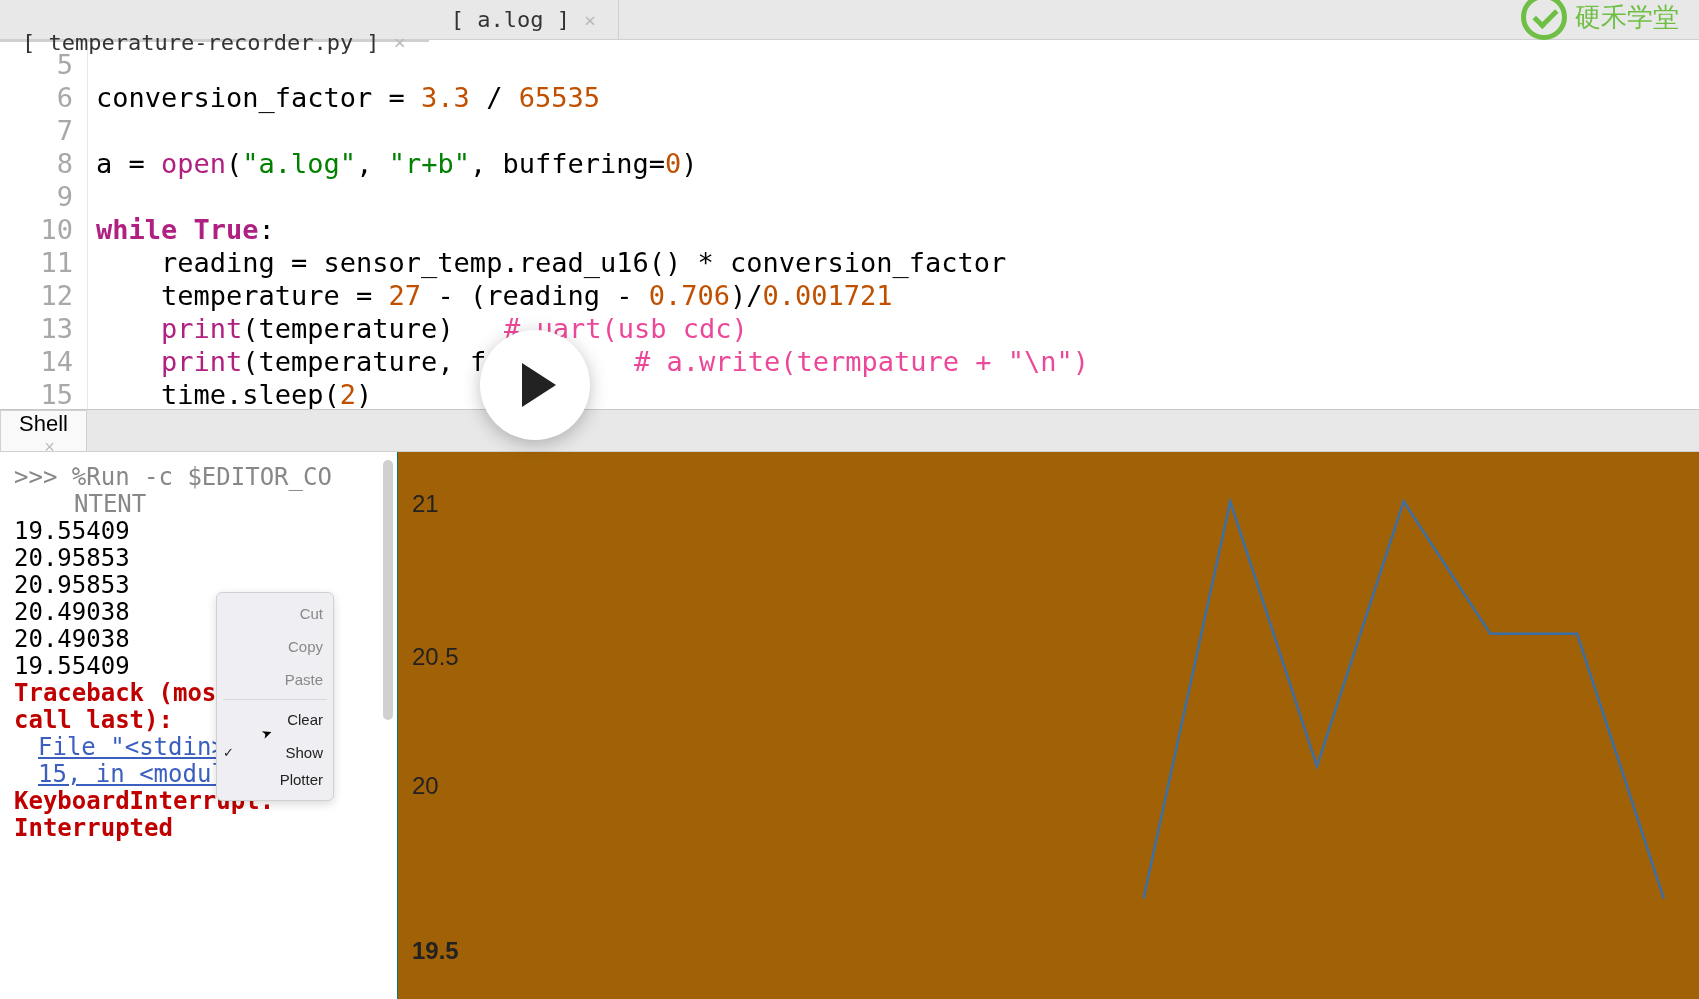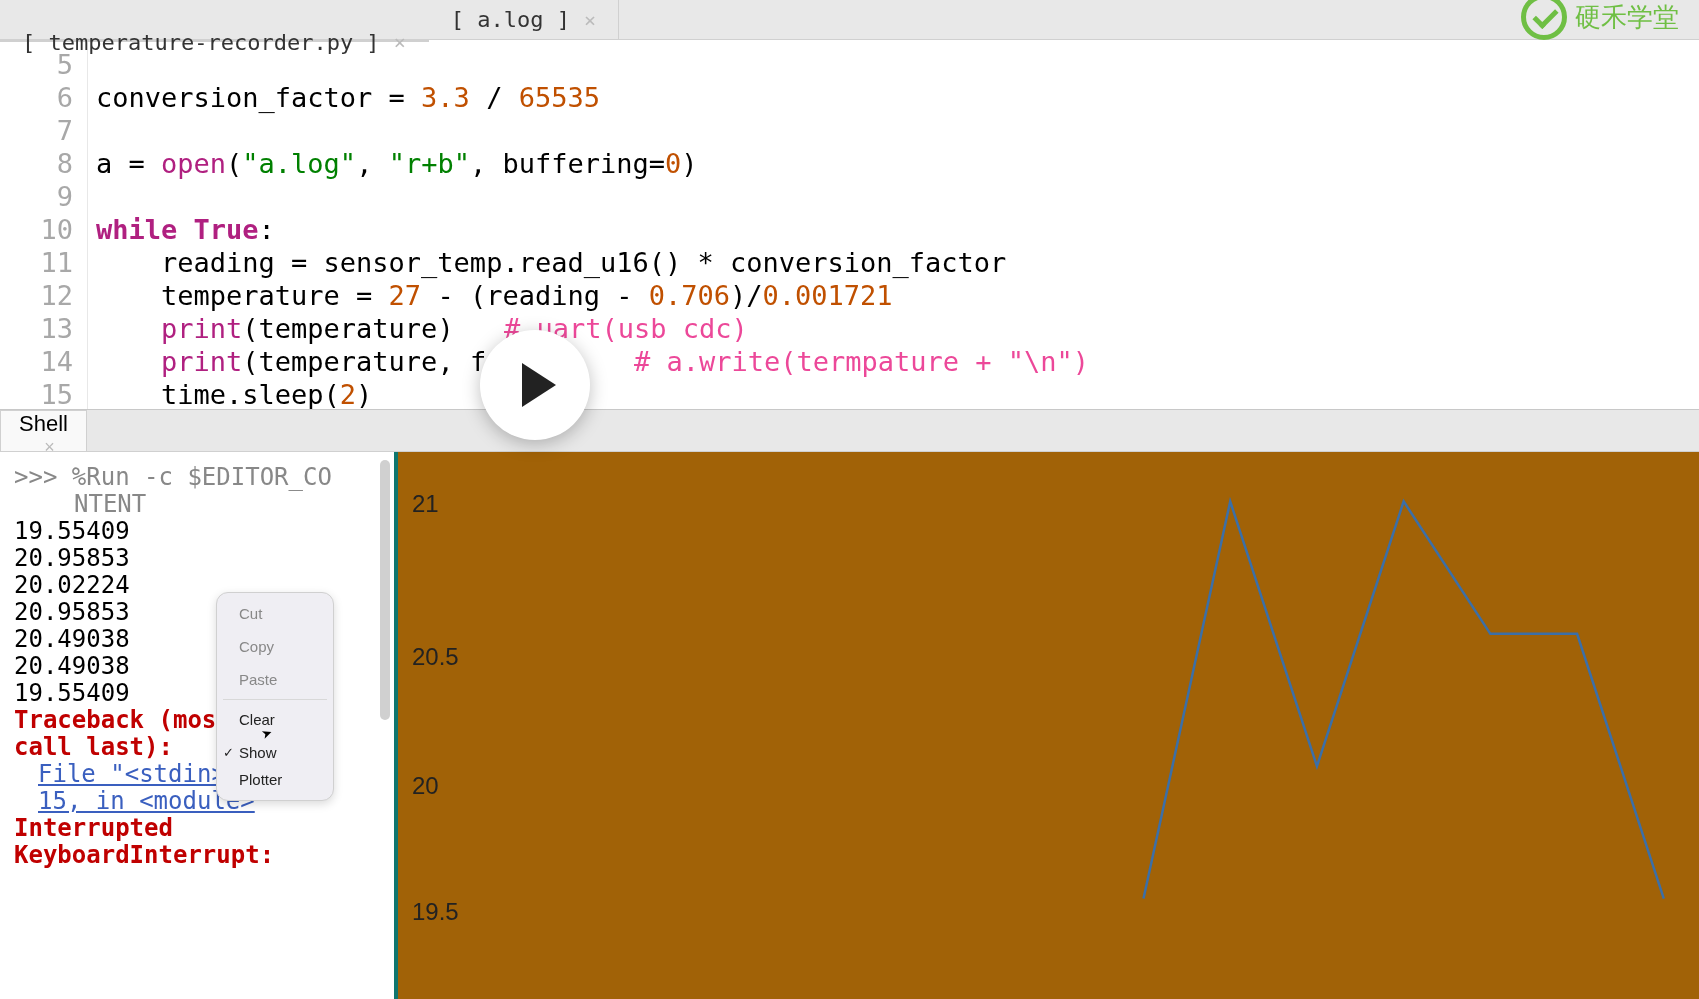--- a/index.html
+++ b/index.html
@@ -32,29 +32,29 @@
   .play { position: absolute; left: 480px; top: 330px; width: 110px; height: 110px; border-radius: 55px; background: #ffffff; box-shadow: 0 4px 18px rgba(0,0,0,0.25); display:flex; align-items:center; justify-content:center; z-index: 50; }
   .play-tri { width: 0; height: 0; border-left: 34px solid #222; border-top: 22px solid transparent; border-bottom: 22px solid transparent; margin-left:8px; }
 
   
   .shellbar { height: 42px; background: #e8e8e8; display: flex; align-items: stretch; border-bottom: 1px solid #d0d0d0; }
   .shelltab { padding: 0 18px; display: flex; align-items: center; font-size: 22px; font-family: sans-serif; border: 1px solid #d0d0d0; border-bottom: none; background: #f9f9f9; cursor: pointer; flex-direction: column; }
   .shelltab .close { margin-left: 12px; color: #bbb; font-size: 18px; }
 
   
   .bottom { flex: 1; display: flex; }
-  .shell { width: 398px; border-right: 4px solid #0f766e; background: #ffffff; position: relative; font-size: 24px; line-height: 27px; padding: 12px 14px; font-family: "Menlo","Consolas",monospace; overflow: hidden; }
+  .shell { width: 398px; border-right: 1px solid #0f766e; background: #ffffff; position: relative; font-size: 24px; line-height: 27px; padding: 12px 14px; font-family: "Menlo","Consolas",monospace; overflow: hidden; }
   .shell-scroll { position: absolute; right: 4px; top: 8px; width: 10px; height: 260px; background: #d0d0d0; border-radius: 5px; }
   .prompt { color: #888; }
   .cmd { color: #888; }
   .err-red { color: #c00000; font-weight: bold; }
   .err-link { color: #3a5fbf; text-decoration: underline; cursor: pointer; }
 
   
-  .ctx { position: absolute; left: 216px; top: 140px; width: 118px; background: #efeef3; border: 1px solid #d0d0d0; border-radius: 12px; box-shadow: 0 3px 10px rgba(0,0,0,0.15); font-family: sans-serif; font-size: 15px; padding: 4px 0; z-index: 40; }
+  .ctx { position: absolute; left: 216px; top: 140px; width: 118px; background: #efeef3; border: 1px solid #d0d0d0; border-radius: 6px; box-shadow: 0 3px 10px rgba(0,0,0,0.15); font-family: sans-serif; font-size: 15px; padding: 4px 0; z-index: 40; text-align: right; }
   .ctx-item { padding: 3px 10px 3px 22px; color: #888; cursor: default; position: relative; }
   .ctx-item.enabled { color: #222; cursor: pointer; }
   .ctx-sep { height: 1px; background: #d8d8d8; margin: 3px 6px; }
   .ctx-check { position: absolute; left: 6px; top: 3px; color: #222; font-size: 13px; }
   .cursor-arrow { position: absolute; left: 262px; top: 268px; font-size: 18px; color: #000; z-index: 41; transform: rotate(-20deg); }
 
   
   .plot { flex: 1; position: relative; background: #a16207; }
   .ylabel { position: absolute; left: 14px; font-size: 24px; color: #222; font-family: sans-serif; }
   .plot svg { position: absolute; left: 80px; top: 10px; right: 10px; bottom: 10px; }
@@ -110,40 +110,39 @@
   <div class="shell">
     <div class="shell-scroll"></div>
     <div>
       <span class="prompt">&gt;&gt;&gt;</span>
       <span class="cmd"> %Run -c $EDITOR_CO</span>
     </div>
     <div class="cmd" style="padding-left:60px;">NTENT</div>
     <div id="outs">
         <div>19.55409</div>
         <div>20.95853</div>
-        <div>20.02224</div>
         <div>20.95853</div>
         <div>20.49038</div>
         <div>20.49038</div>
         <div>19.55409</div>
       </div>
     <div>
       <span class="err-red">Traceback (mos</span>
     </div>
     <div>
       <span class="err-red">call last):</span>
     </div>
     <div style="padding-left:24px;">
       <span class="err-link">File "&lt;stdin&gt;", line 15, in &lt;module&gt;</span>
     </div>
     <div>
-      <span class="err-red">Interrupted</span>
+      <span class="err-red">KeyboardInterrupt:</span>
     </div>
     <div>
-      <span class="err-red">KeyboardInterrupt:</span>
+      <span class="err-red">Interrupted</span>
     </div>
 
     <div class="ctx">
       <div class="ctx-item">Cut</div>
       <div class="ctx-item">Copy</div>
       <div class="ctx-item">Paste</div>
       <div class="ctx-sep"></div>
       <div class="ctx-item enabled">Clear</div>
       <div class="ctx-item enabled">
         <span class="ctx-check">✓</span>
@@ -151,20 +150,20 @@
       </div>
     </div>
     <div class="cursor-arrow">➤</div>
   </div>
 
   <div class="plot">
     <div id="ylabels">
         <div class="ylabel" style="top: 38.1667px;">21</div>
         <div class="ylabel" style="top: 191px;">20.5</div>
         <div class="ylabel" style="top: 319.833px;">20</div>
-        <div class="ylabel" style="top: 446px;">19.5</div>
+        <div class="ylabel" style="top: 485px; font-weight: bold;">19.5</div>
       </div>
     <svg id="plotsvg" width="1210" height="527">
         <polyline points="665.5,436.58333333333337 752.2166666666667,39.43333333333347 838.9333333333333,304.2000000000004 925.65,39.43333333333347 1012.3666666666666,171.81666666666743 1099.0833333333333,171.81666666666743 1185.8,436.58333333333337" fill="none" stroke="#3b6fa8" stroke-width="2.5"></polyline>
       </svg>
   </div>
 
 </div>
 
 </body></html>

